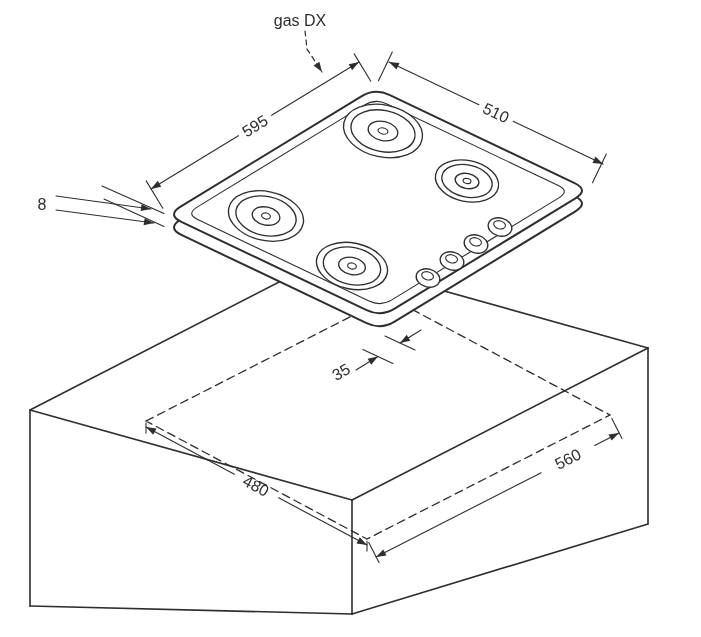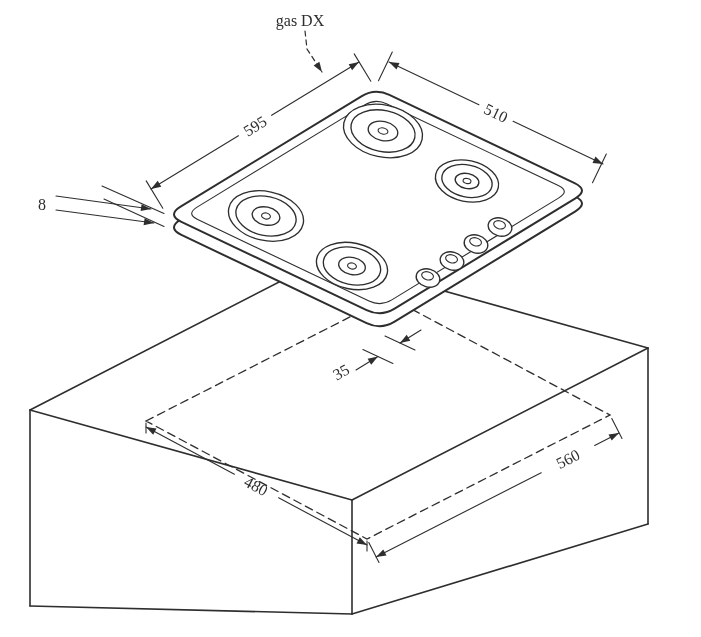--- a/index.html
+++ b/index.html
@@ -1,18 +1,18 @@
 <!DOCTYPE html>
 <html style="--line-color: #2e2e2e;"><head>
 <meta charset="utf-8">
 <title>Hob installation diagram</title>
 <style>
   html,body{margin:0;padding:0;background:#fff;}
   .stage{position:relative;width:701px;height:637px;background:#fff;overflow:hidden;
-         font-family:Liberation Serif, serif;}
+         font-family:Liberation Sans, sans-serif;}
   svg{position:absolute;left:0;top:0;}
   .ln{stroke:var(--line-color,#2e2e2e);fill:none;stroke-width:1.1;stroke-linecap:round;}
   .cab{stroke-width:1.6;}
   .thick{stroke-width:2;}
   .med{stroke-width:1.35;}
   .dashed{stroke-dasharray:8 5;stroke-width:1.3;}
   .gasdash{stroke-dasharray:5 4;stroke-width:1.2;}
   .wfill{fill:#fff;}
   .arrow{fill:var(--line-color,#2e2e2e);stroke:none;}
   text.dim{font-size:16px;fill:var(--line-color,#2e2e2e);text-anchor:middle;dominant-baseline:central;}

